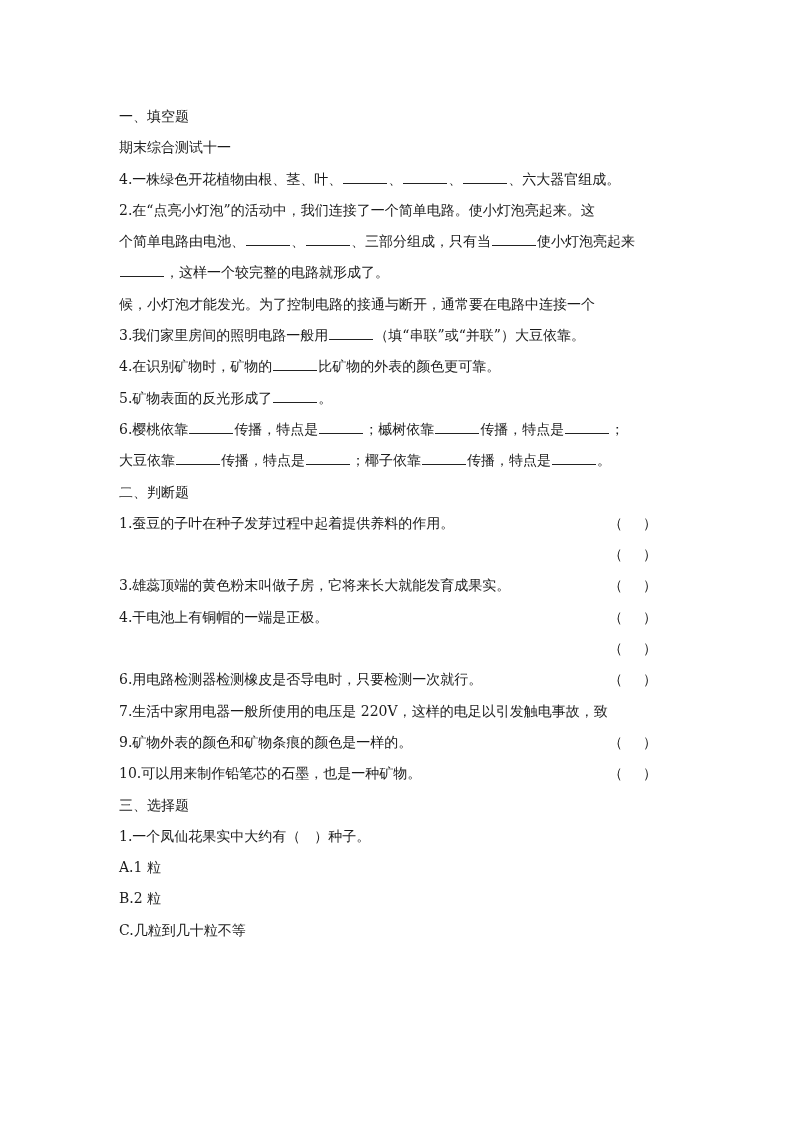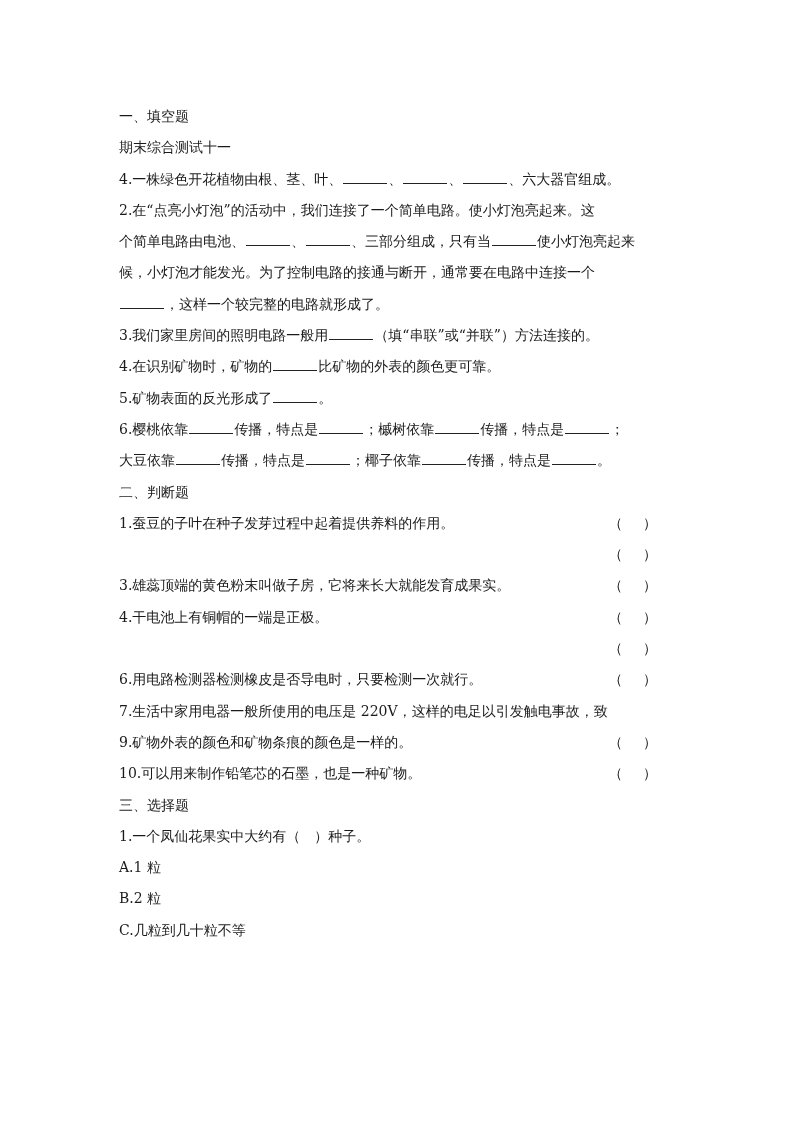--- a/index.html
+++ b/index.html
@@ -27,27 +27,27 @@
   <div class="line">期末综合测试十一</div>
 
   <div class="line">
     <span>4.一株绿色开花植物由根、茎、叶、</span><span class="blank"></span><span>、</span><span class="blank"></span><span>、</span><span class="blank"></span><span>、六大器官组成。</span>
   </div>
 
   <div class="line">2.在“点亮小灯泡”的活动中，我们连接了一个简单电路。使小灯泡亮起来。这</div>
   <div class="line">
     <span>个简单电路由电池、</span><span class="blank"></span><span>、</span><span class="blank"></span><span>、三部分组成，只有当</span><span class="blank"></span><span>使小灯泡亮起来</span>
   </div>
-  <div class="line">候，小灯泡才能发光。为了控制电路的接通与断开，通常要在电路中连接一个</div>
   <div class="line">
     <span class="blank"></span><span>，这样一个较完整的电路就形成了。</span>
   </div>
+  <div class="line">候，小灯泡才能发光。为了控制电路的接通与断开，通常要在电路中连接一个</div>
 
   <div class="line">
-    <span>3.我们家里房间的照明电路一般用</span><span class="blank"></span><span>（填“串联”或“并联”）方法连接的。</span>
+    <span>3.我们家里房间的照明电路一般用</span><span class="blank"></span><span>（填“串联”或“并联”）大豆依靠。</span>
   </div>
 
   <div class="line">
     <span>4.在识别矿物时，矿物的</span><span class="blank"></span><span>比矿物的外表的颜色更可靠。</span>
   </div>
 
   <div class="line">
     <span>5.矿物表面的反光形成了</span><span class="blank"></span><span>。</span>
   </div>
 

